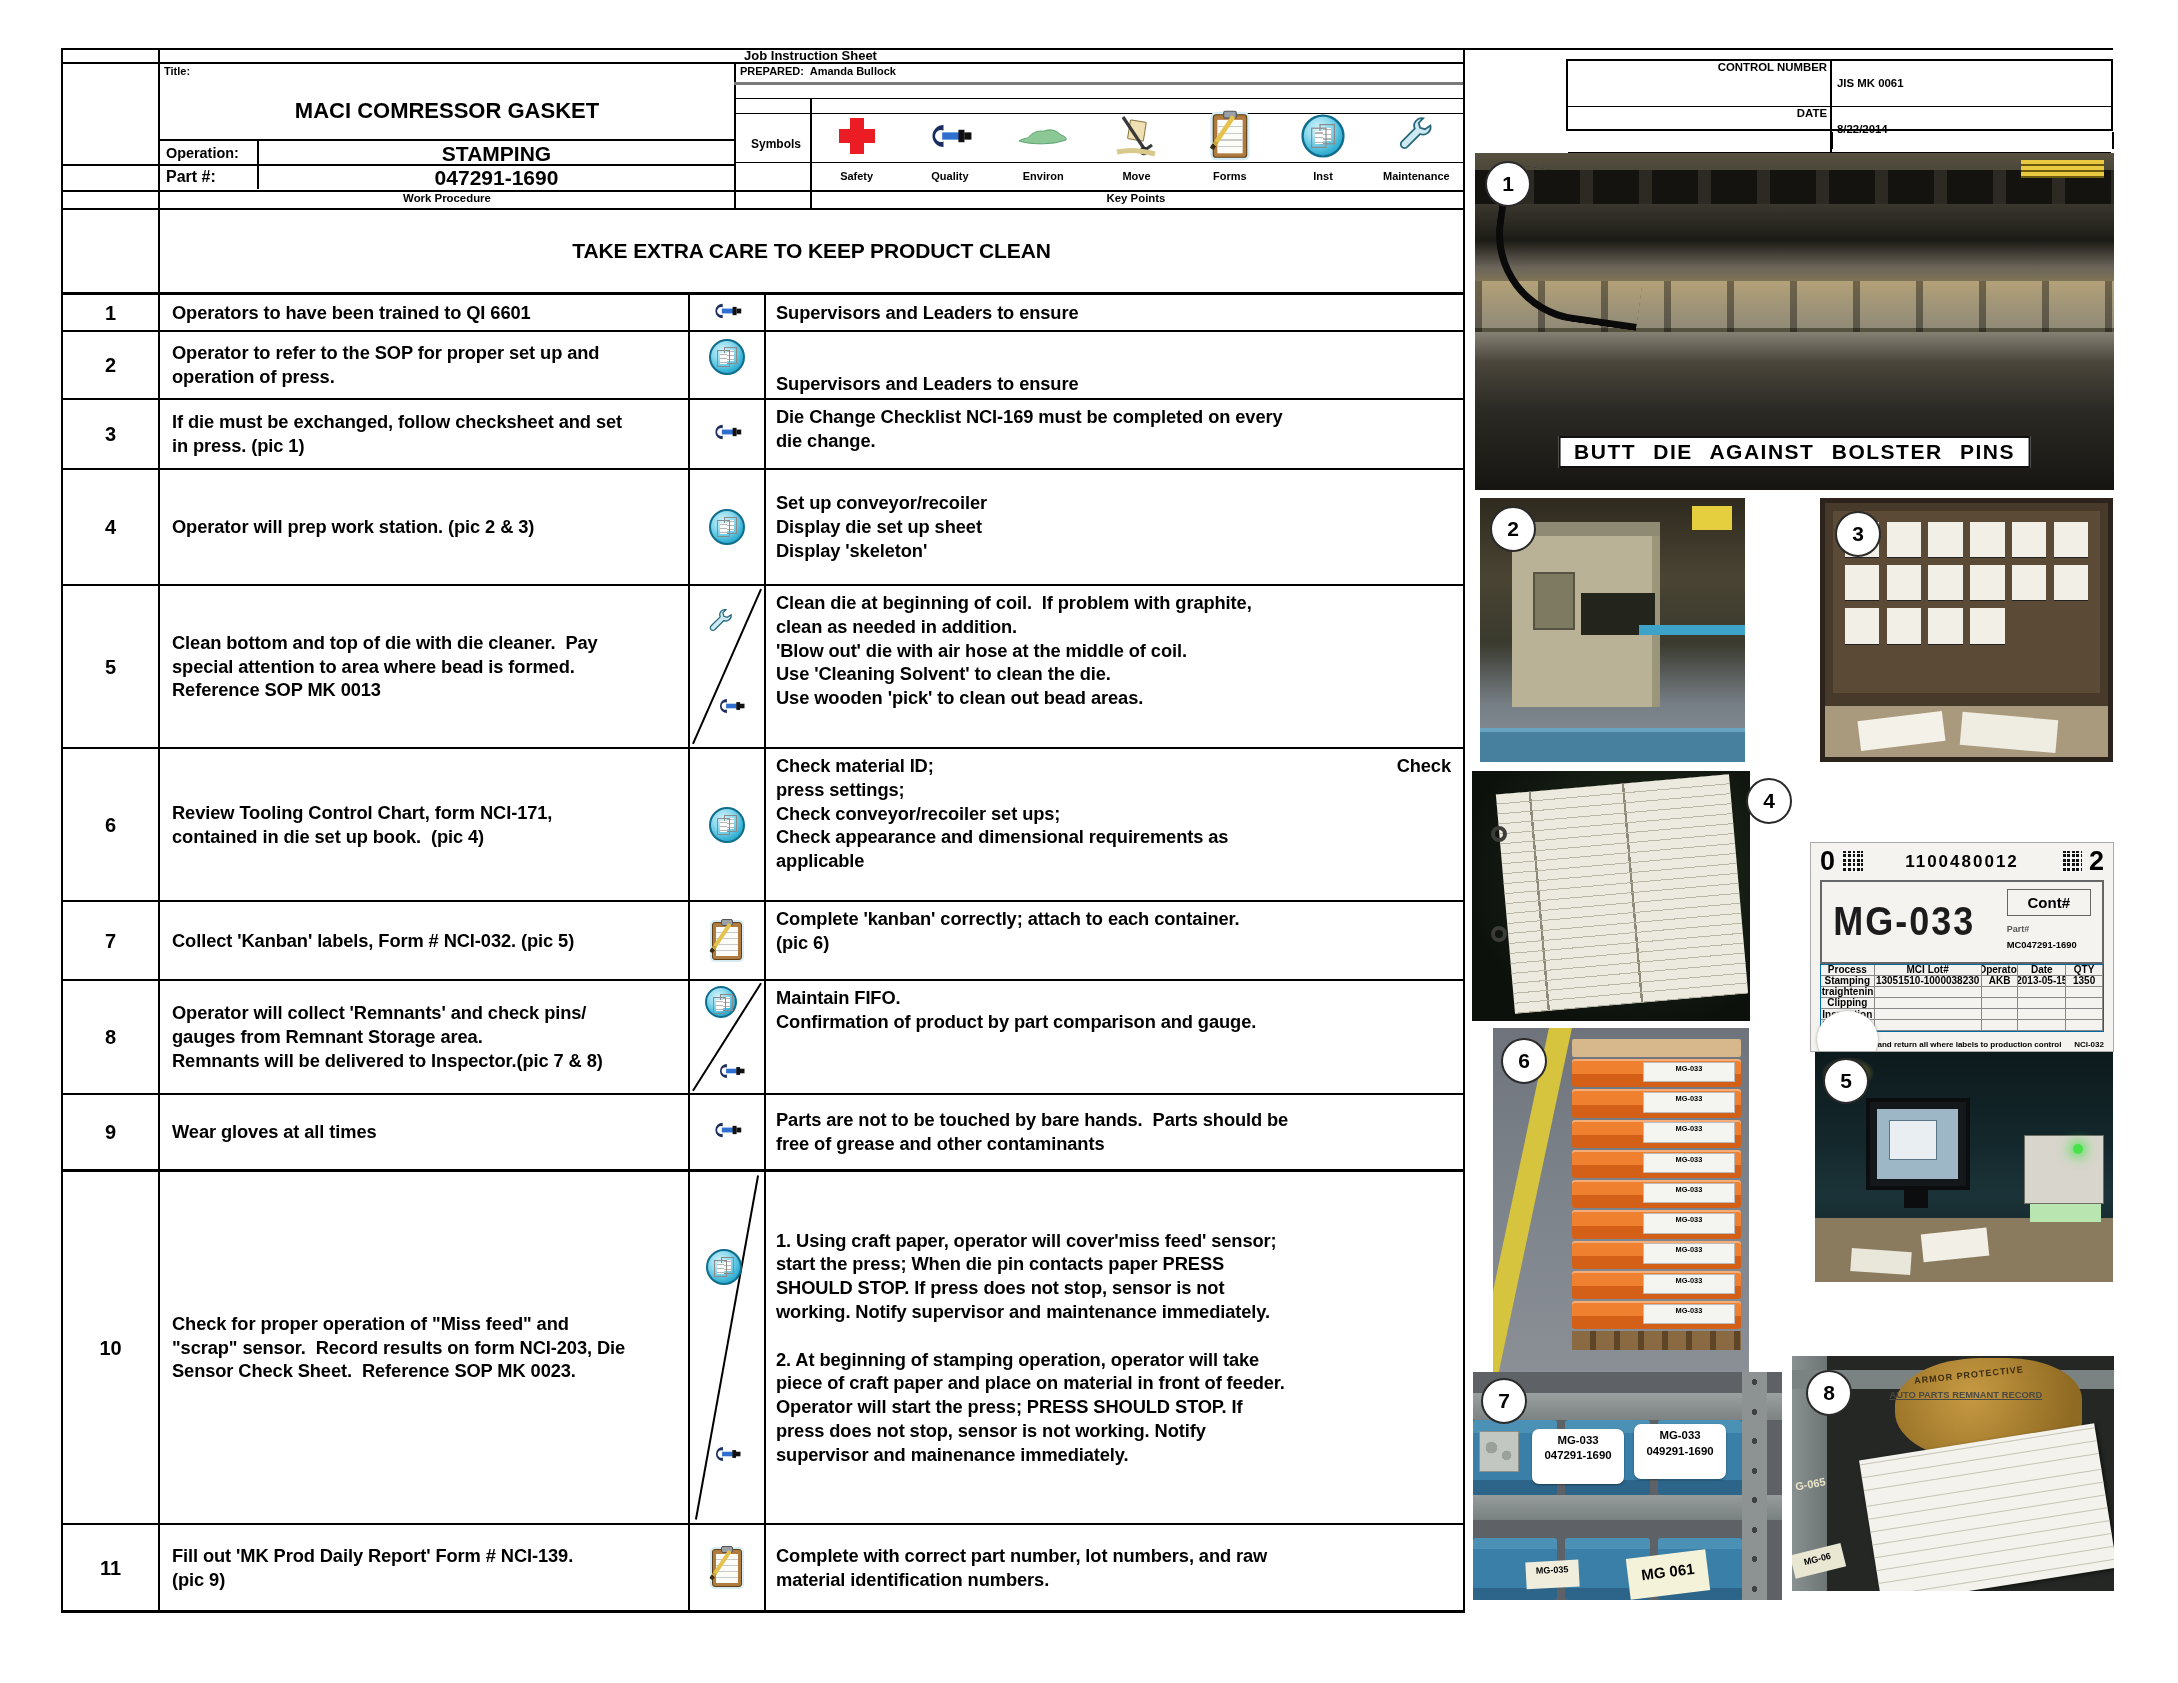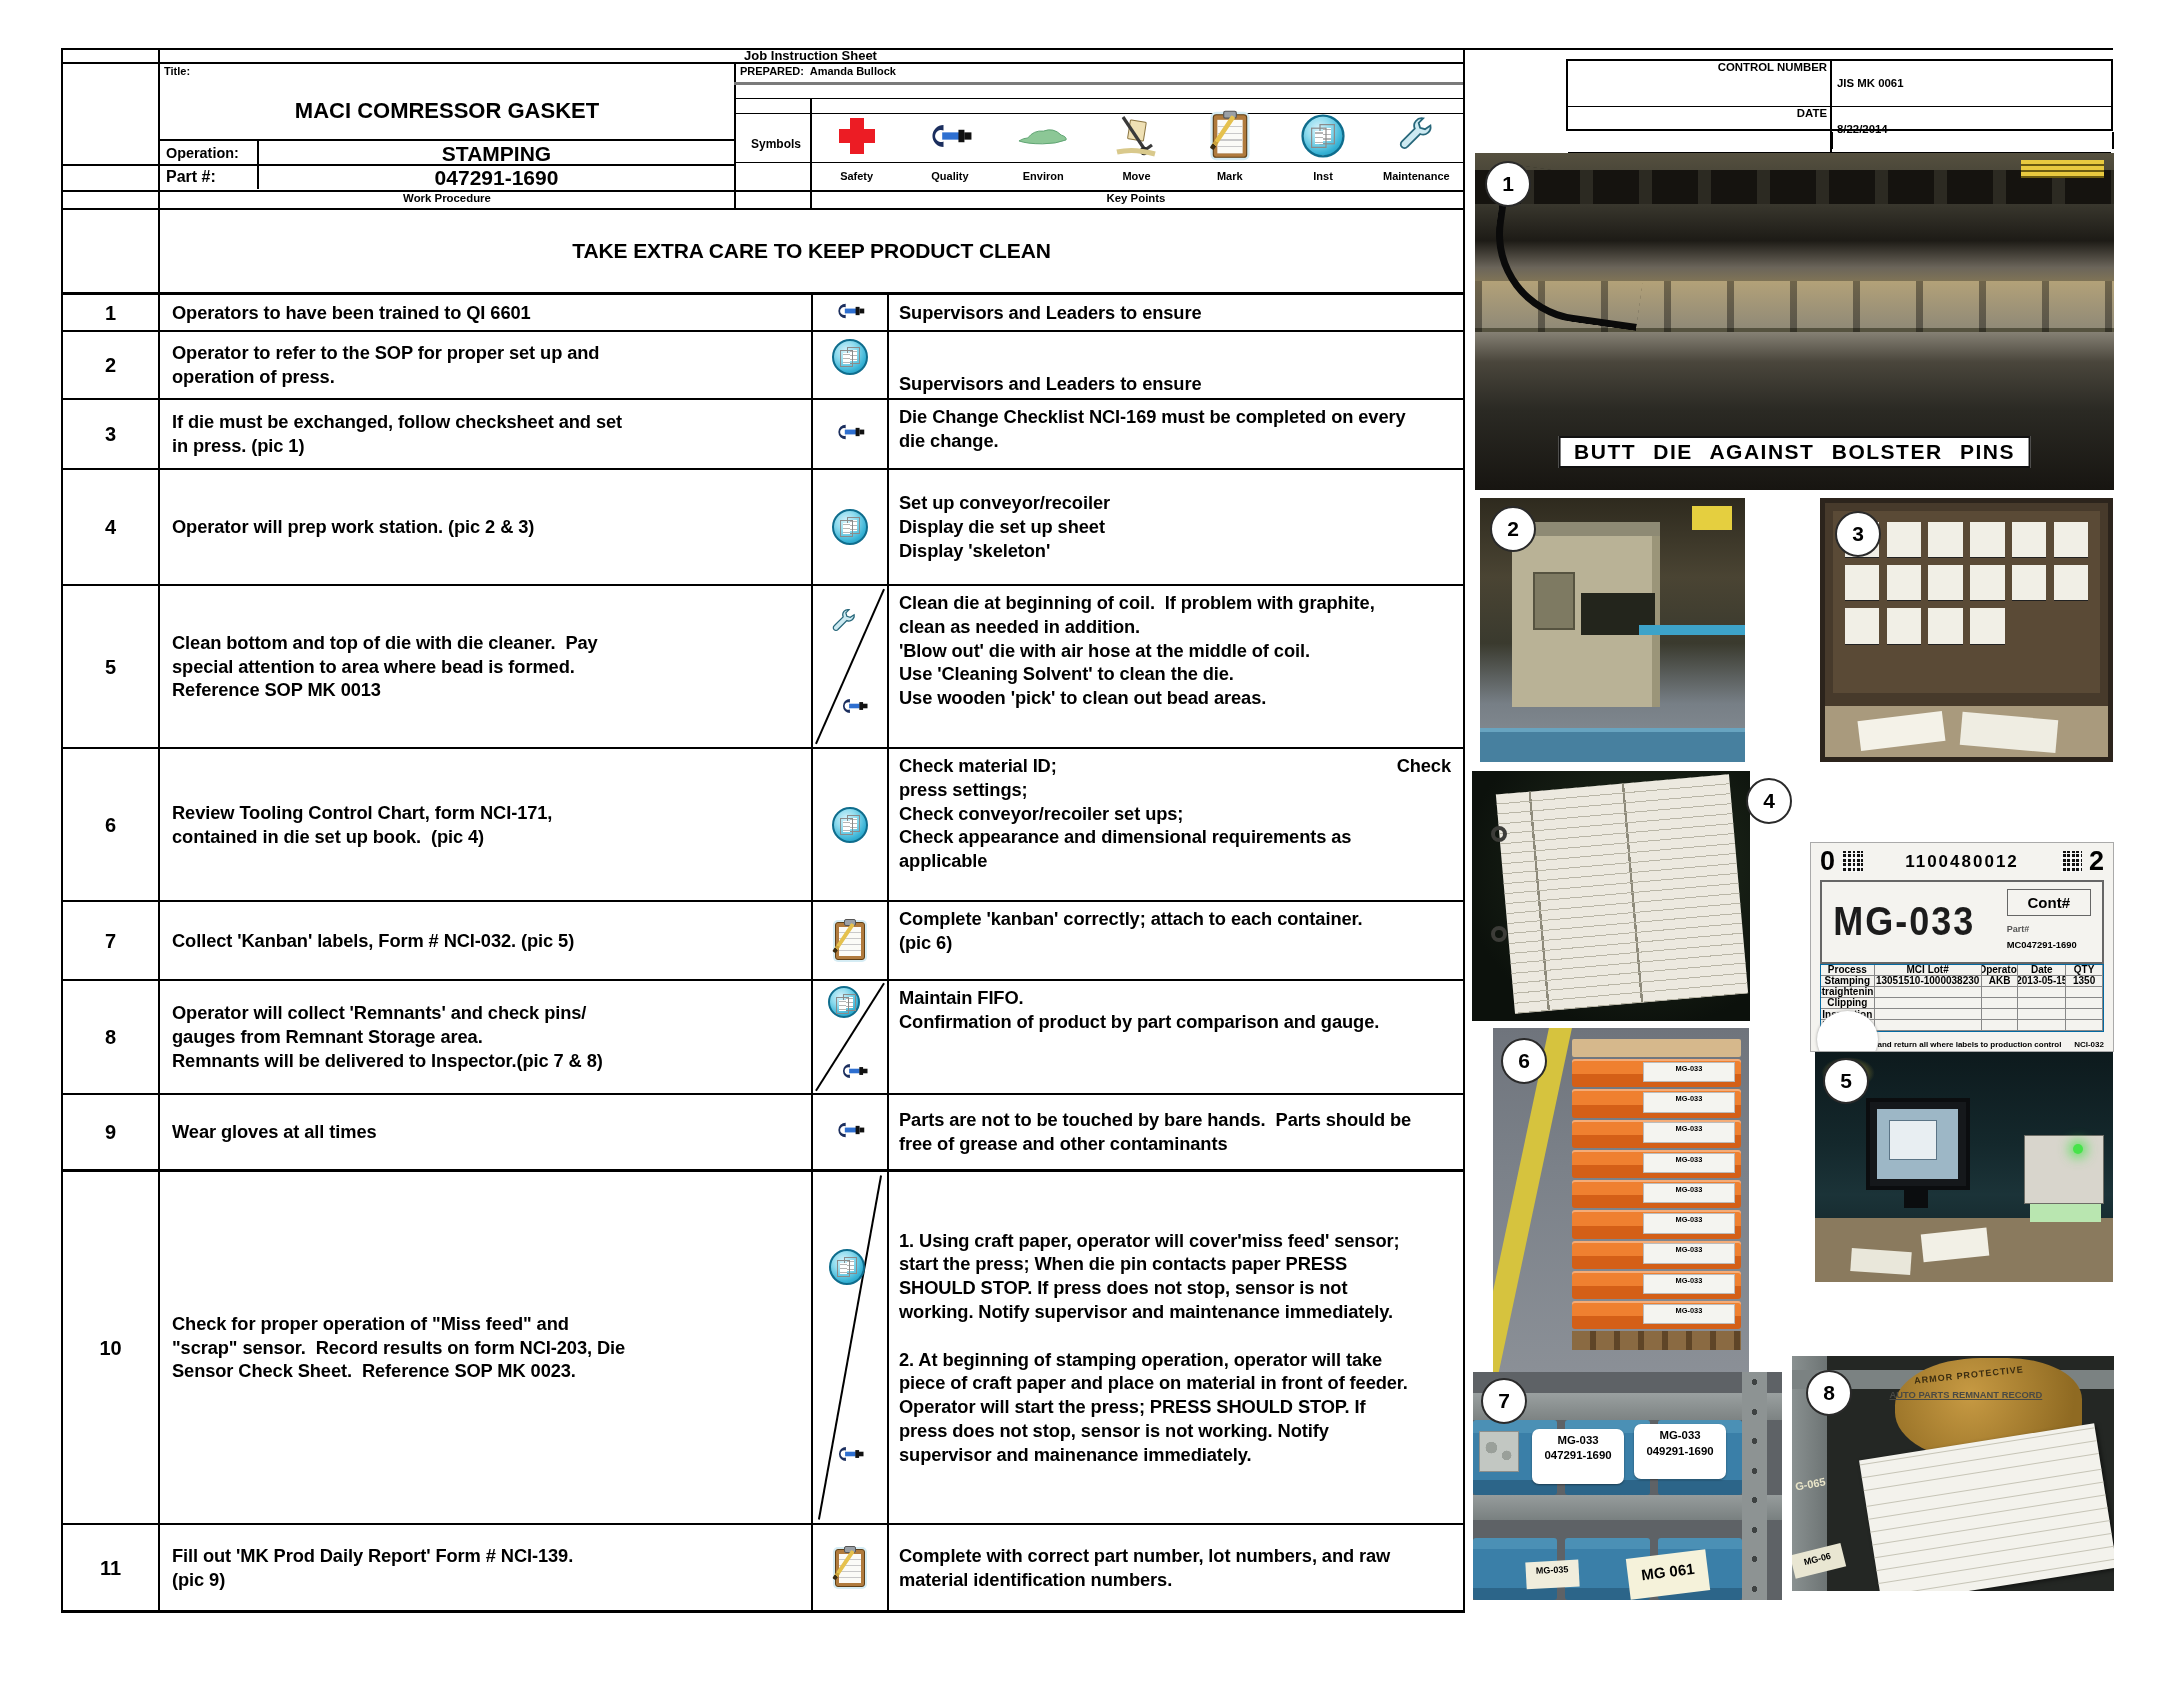--- a/index.html
+++ b/index.html
@@ -11,21 +11,21 @@
   .t{font-weight:bold;font-size:18.3px;line-height:1.3;white-space:pre-wrap;letter-spacing:-0.1px}
 
   
   .sheet{position:absolute;left:61px;top:50px;width:1404px;border-left:2px solid #000;border-right:2px solid #000;border-bottom:3px solid #000;background:#fff}
   .header{position:relative;height:158px}
   .row{display:flex;border-top:2px solid #000}
   .row.thick{border-top-width:3px}
   .c{position:relative}
   .c-num{width:97px;border-right:2px solid #000;display:flex;align-items:center;justify-content:center}
   .c-num .t{font-size:20px}
-  .c-proc{width:653px;border-right:2px solid #000;display:flex;align-items:center;padding:4px 8px 4px 12px}
+  .c-proc{width:530px;border-right:2px solid #000;display:flex;align-items:center;padding:4px 8px 4px 12px}
   .c-sym{width:76px;border-right:2px solid #000}
   .c-key{flex:1;display:flex;align-items:flex-start;padding:5px 4px 5px 10px}
   .c-key.vc{align-items:center}
   .c-key.vb{align-items:flex-end;padding-bottom:2px}
   .banner-cell{flex:1;display:flex;flex-direction:column;align-items:center;justify-content:center}
   .banner-cell .t{font-size:21px;line-height:1.4;text-align:center}
   .icpos{position:absolute;transform:translateX(-50%)}
   .diag{position:absolute;inset:0;width:100%;height:100%}
 
   
@@ -268,21 +268,21 @@
               <path d="M31 8.6a6.8 6.8 0 0 1-9.3 7.6L10.2 27.7a3.4 3.4 0 1 1-4.8-4.8L16.9 11.4a6.8 6.8 0 0 1 7.6-9.3l-4.1 4.1 1.3 4.4 4.4 1.3z" fill="#cdeaf2" stroke="#27677a" stroke-width="1.6"></path>
             </svg>
           </div>
       </div>
 
       <div class="symrow labels" style="top:113px;height:26px">
         <div class="scell">Safety</div>
         <div class="scell">Quality</div>
         <div class="scell">Environ</div>
         <div class="scell">Move</div>
-        <div class="scell">Mark</div>
+        <div class="scell">Forms</div>
         <div class="scell">Inst</div>
         <div class="scell">Maintenance</div>
       </div>
     </div>
 
     <div class="row" style="height:84px">
       <div class="c c-num"></div>
       <div class="banner-cell">
         <div class="t">TAKE EXTRA CARE TO KEEP PRODUCT CLEAN</div>
       </div>

